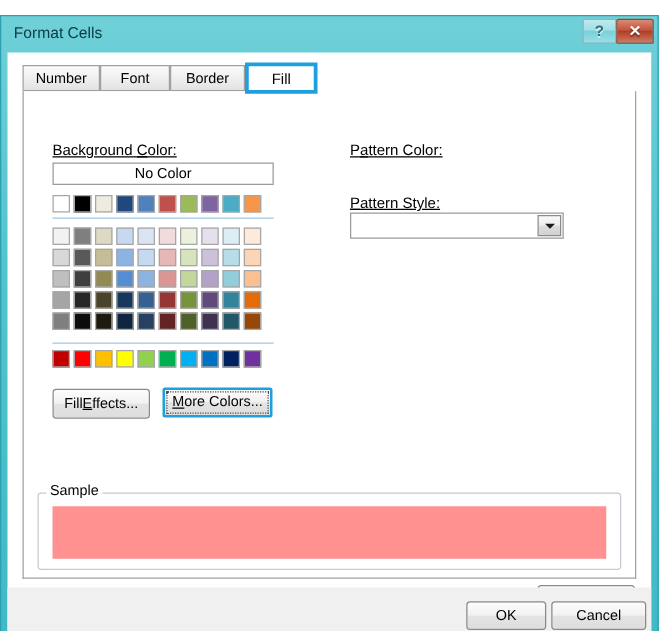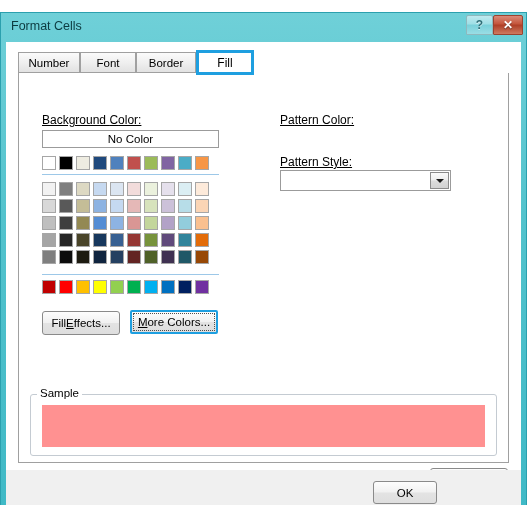--- a/index.html
+++ b/index.html
@@ -428,14 +428,15 @@
 
     <div id="sample-group"></div>
     <div id="sample-legend">Sample</div>
     <div id="sample-swatch" style="background: rgb(255, 145, 145);"></div>
 
     <div class="dlg-btn" id="clear-btn">Clea<span class="u">r</span></div>
   </div>
 
   <div id="footer"></div>
   <div class="dlg-btn" id="ok-btn">OK</div>
+  <div class="dlg-btn" id="cancel-btn">Cancel</div>
 
 </div>
 
 </body></html>

